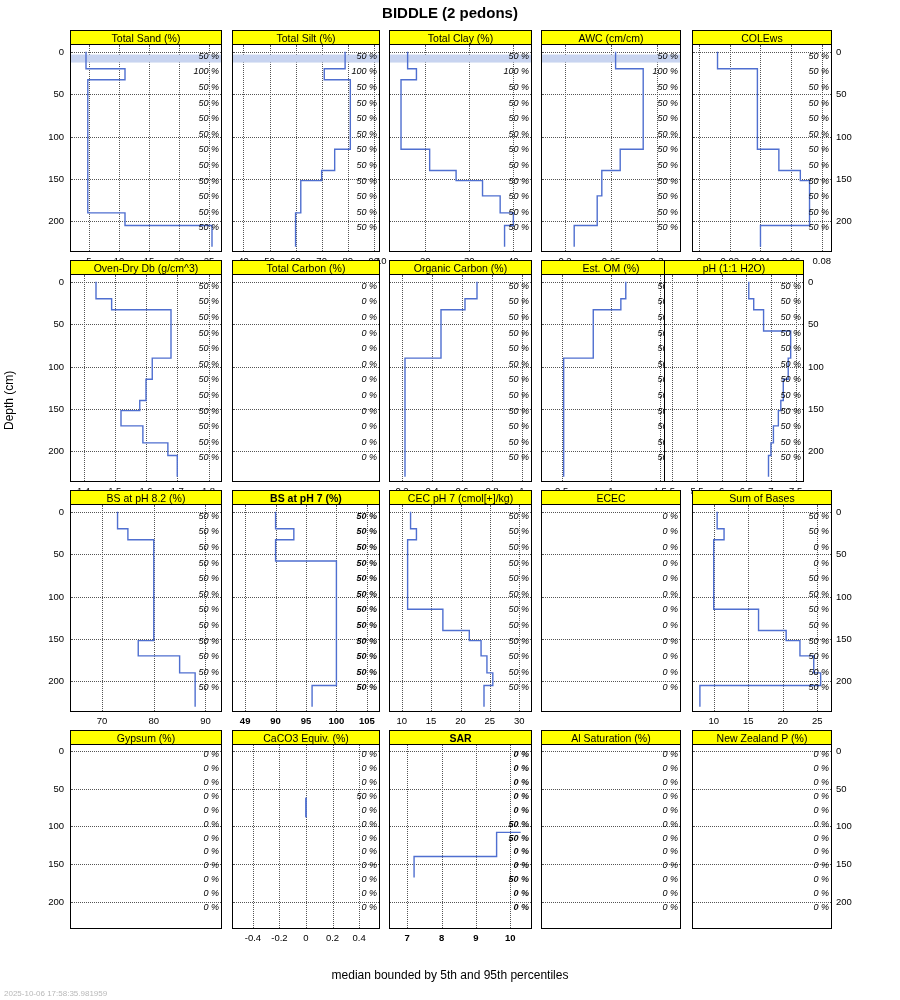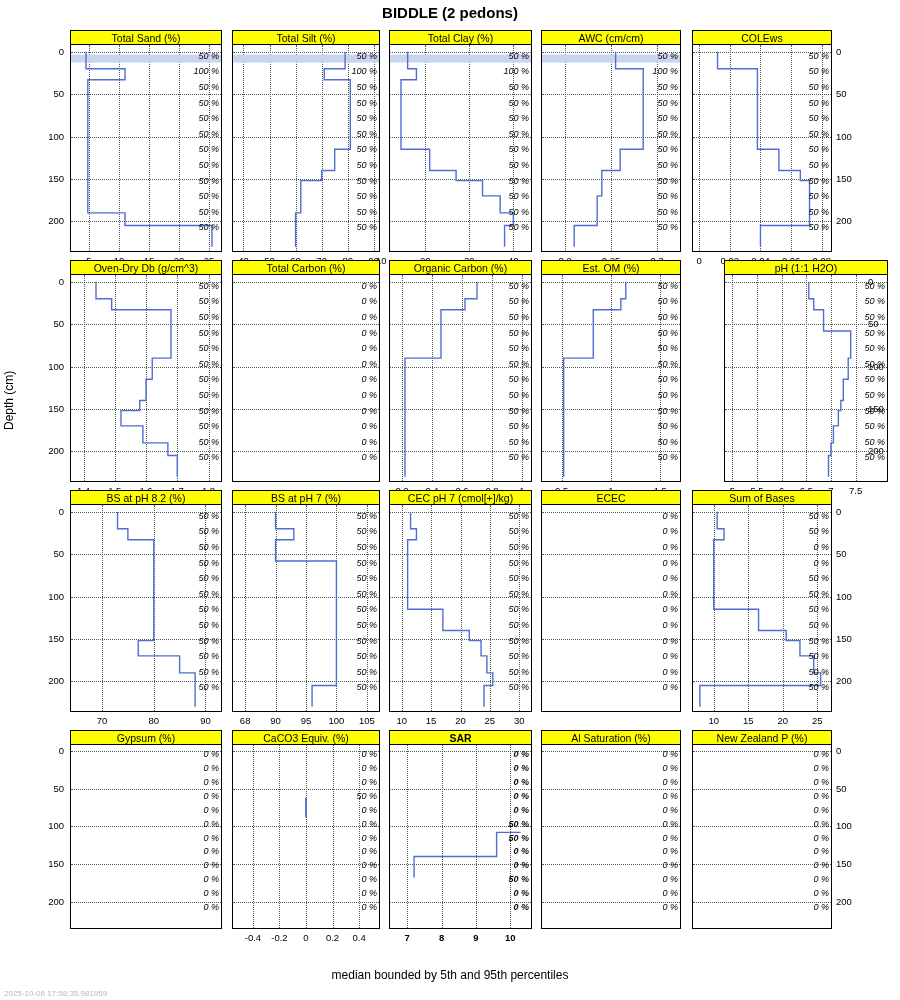--- a/index.html
+++ b/index.html
@@ -366,21 +366,21 @@
       <div class="pct-label" style="right: 3px; top: 119.341px;">50 %</div>
       <div class="pct-label" style="right: 3px; top: 134.947px;">50 %</div>
       <div class="pct-label" style="right: 3px; top: 150.553px;">50 %</div>
       <div class="pct-label" style="right: 3px; top: 166.159px;">50 %</div>
       <div class="pct-label" style="right: 3px; top: 181.765px;">50 %</div>
       <div class="pct-label" style="right: 3px; top: 197.371px;">50 %</div>
       <div class="tick-x" style="left: 20.7143px; top: 225px;">0.5</div>
       <div class="tick-x" style="left: 70px; top: 225px;">1</div>
       <div class="tick-x" style="left: 119.286px; top: 225px;">1.5</div>
     </div>
-    <div class="panel" style="left: 724px; top: 260px; width: 164px; height: 222px;">
+    <div class="panel" style="left: 664px; top: 260px; width: 140px; height: 222px;">
       <div class="panel-title">pH (1:1 H2O)</div>
       <div class="plotbox" style="height: 208px;">
         <div class="vgrid" style="left: 7.39286px;"></div>
         <div class="vgrid" style="left: 32.0357px;"></div>
         <div class="vgrid" style="left: 56.6786px;"></div>
         <div class="vgrid" style="left: 81.3214px;"></div>
         <div class="vgrid" style="left: 105.964px;"></div>
         <div class="vgrid" style="left: 130.607px;"></div>
         <div class="hgrid" style="top: 6.78189px;"></div>
         <div class="hgrid" style="top: 49.1687px;"></div>
@@ -444,21 +444,21 @@
       <div class="pct-label" style="right: 3px; top: 197.371px;">50 %</div>
       <div class="tick-x" style="left: 32.0345px; top: 225px;">70</div>
       <div class="tick-x" style="left: 83.7586px; top: 225px;">80</div>
       <div class="tick-x" style="left: 135.483px; top: 225px;">90</div>
       <div class="tick-y" style="top: 20.7819px; left: -26px; width: 20px; text-align: right;">0</div>
       <div class="tick-y" style="top: 63.1687px; left: -26px; width: 20px; text-align: right;">50</div>
       <div class="tick-y" style="top: 105.556px; left: -26px; width: 20px; text-align: right;">100</div>
       <div class="tick-y" style="top: 147.942px; left: -26px; width: 20px; text-align: right;">150</div>
       <div class="tick-y" style="top: 190.329px; left: -26px; width: 20px; text-align: right;">200</div>
     </div>
-    <div class="panel" style="left: 232px; top: 490px; width: 148px; height: 222px;">
+    <div class="panel" style="left: 232px; top: 490px; width: 148px; height: 222px; font-weight: bold;">
       <div class="panel-title">BS at pH 7 (%)</div>
       <div class="plotbox" style="height: 208px;">
         <div class="vgrid" style="left: 12.1667px;"></div>
         <div class="vgrid" style="left: 42.5833px;"></div>
         <div class="vgrid" style="left: 73px;"></div>
         <div class="vgrid" style="left: 103.417px;"></div>
         <div class="vgrid" style="left: 133.833px;"></div>
         <div class="hgrid" style="top: 6.78189px;"></div>
         <div class="hgrid" style="top: 49.1687px;"></div>
         <div class="hgrid" style="top: 91.5556px;"></div>
@@ -473,21 +473,21 @@
       <div class="pct-label" style="right: 3px; top: 56.9167px;">50 %</div>
       <div class="pct-label" style="right: 3px; top: 72.5227px;">50 %</div>
       <div class="pct-label" style="right: 3px; top: 88.1288px;">50 %</div>
       <div class="pct-label" style="right: 3px; top: 103.735px;">50 %</div>
       <div class="pct-label" style="right: 3px; top: 119.341px;">50 %</div>
       <div class="pct-label" style="right: 3px; top: 134.947px;">50 %</div>
       <div class="pct-label" style="right: 3px; top: 150.553px;">50 %</div>
       <div class="pct-label" style="right: 3px; top: 166.159px;">50 %</div>
       <div class="pct-label" style="right: 3px; top: 181.765px;">50 %</div>
       <div class="pct-label" style="right: 3px; top: 197.371px;">50 %</div>
-      <div class="tick-x" style="left: 13.1667px; top: 225px;">68</div>
+      <div class="tick-x" style="left: 13.1667px; top: 225px;">49</div>
       <div class="tick-x" style="left: 43.5833px; top: 225px;">90</div>
       <div class="tick-x" style="left: 74px; top: 225px;">95</div>
       <div class="tick-x" style="left: 104.417px; top: 225px;">100</div>
       <div class="tick-x" style="left: 134.833px; top: 225px;">105</div>
     </div>
     <div class="panel" style="left: 389px; top: 490px; width: 143px; height: 222px;">
       <div class="panel-title">CEC pH 7 (cmol[+]/kg)</div>
       <div class="plotbox" style="height: 208px;">
         <div class="vgrid" style="left: 11.75px;"></div>
         <div class="vgrid" style="left: 41.125px;"></div>

